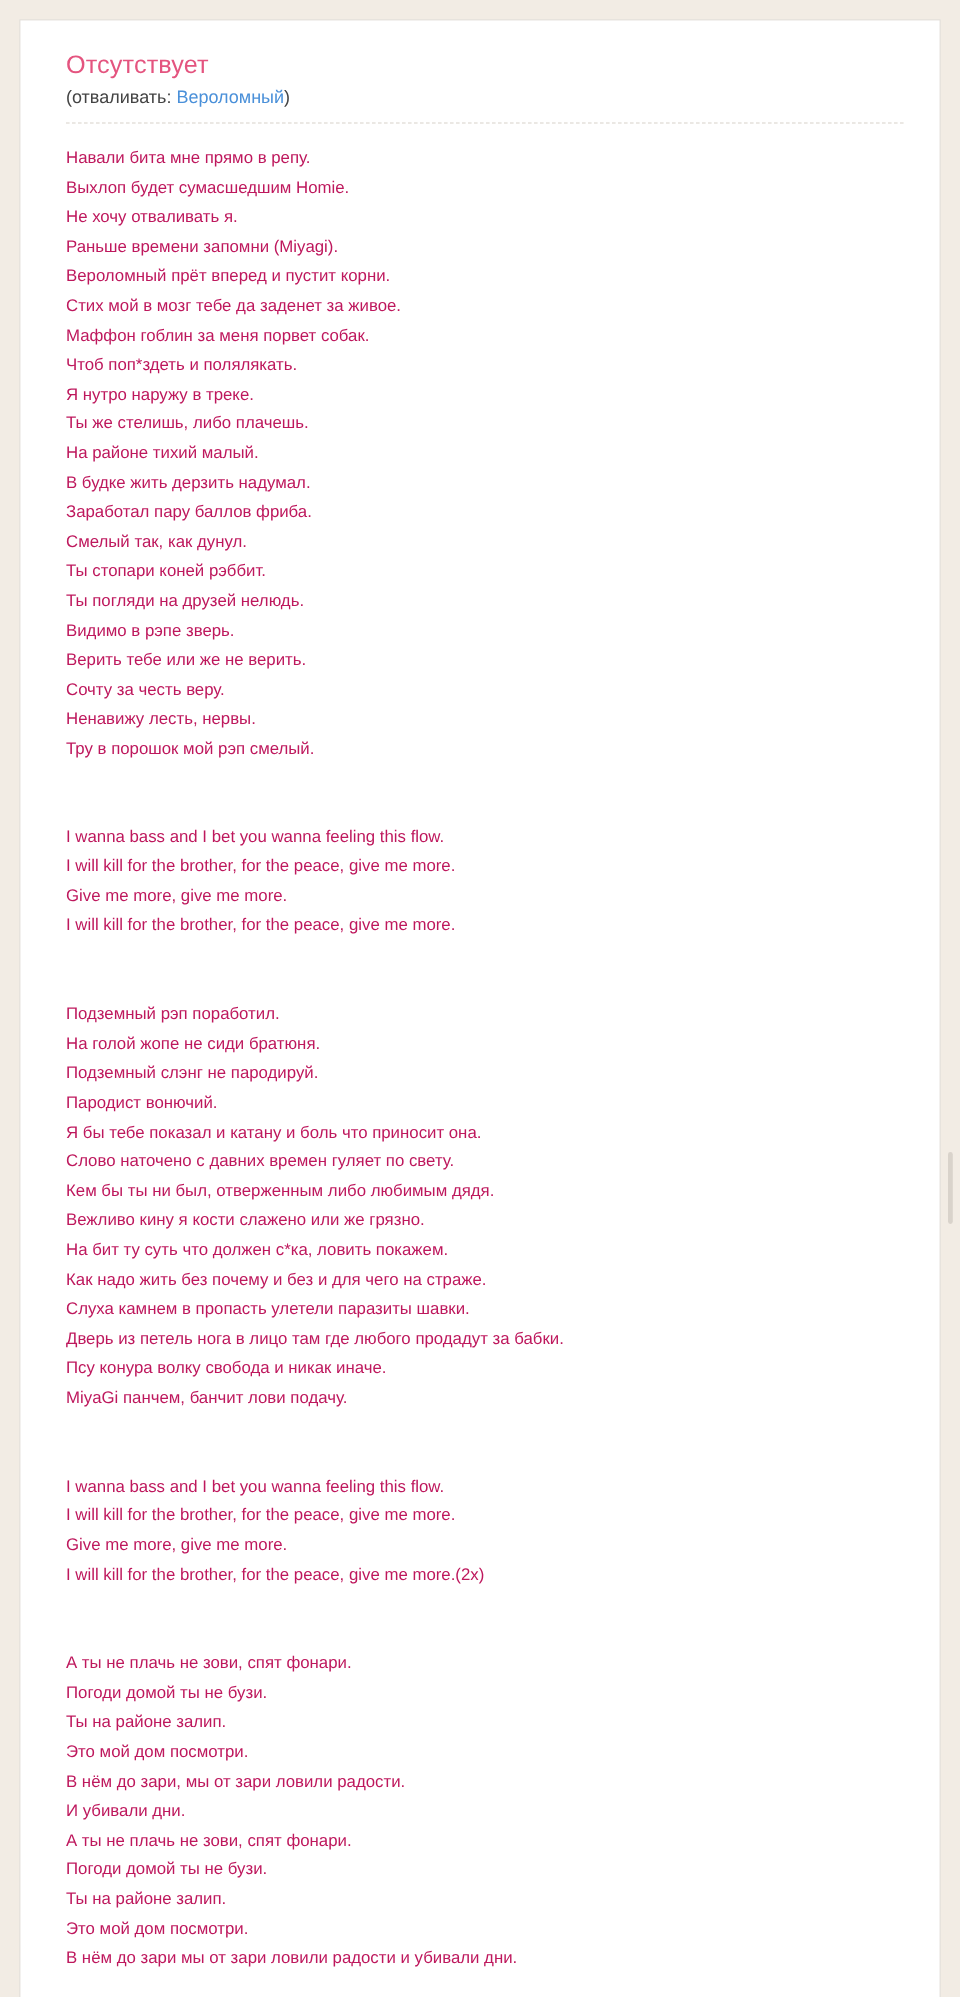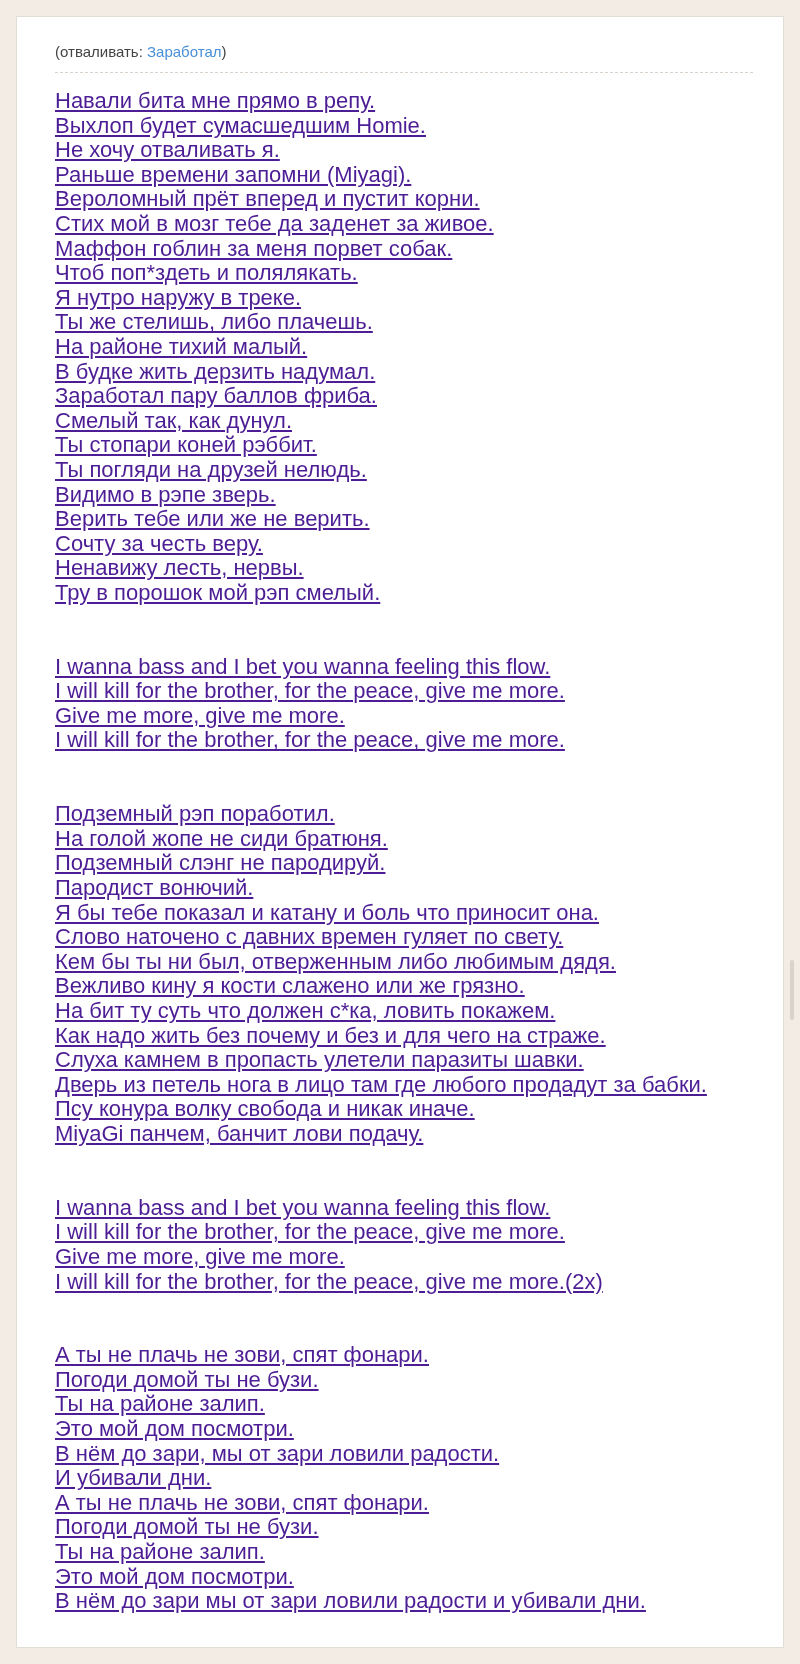--- a/index.html
+++ b/index.html
@@ -39,45 +39,45 @@
     padding-bottom: 12px;
     border-bottom: 1px dashed #d8d2ca;
     margin-bottom: 16px;
   }
   .artist-link {
     color: #4a90d9;
     text-decoration: none;
     cursor: pointer;
   }
   .lyrics {
-    font-size: 22px;
+    font-size: 14px;
     line-height: 24.6px;
-    color: #4c1d95;
+    color: #be185d;
     white-space: pre-wrap;
     word-wrap: break-word;
-    text-decoration: underline;
   }
   .scroll-hint {
     position: absolute;
     right: 6px;
     top: 960px;
     width: 4px;
     height: 60px;
     background: #d9d3cb;
     border-radius: 2px;
   }
 </style>
 </head>
 <body>
 
 <div class="page">
   <div class="card">
+    <h1 class="song-title">Отсутствует</h1>
     <div class="artist-line">
       <span>(отваливать:</span>
-      <a class="artist-link">Заработал</a><span>)</span>
+      <a class="artist-link">Вероломный</a><span>)</span>
     </div>
     <div class="lyrics">Навали бита мне прямо в репу.
 Выхлоп будет сумасшедшим Homie.
 Не хочу отваливать я.
 Раньше времени запомни (Miyagi).
 Вероломный прёт вперед и пустит корни.
 Стих мой в мозг тебе да заденет за живое.
 Маффон гоблин за меня порвет собак.
 Чтоб поп*здеть и полялякать.
 Я нутро наружу в треке.

